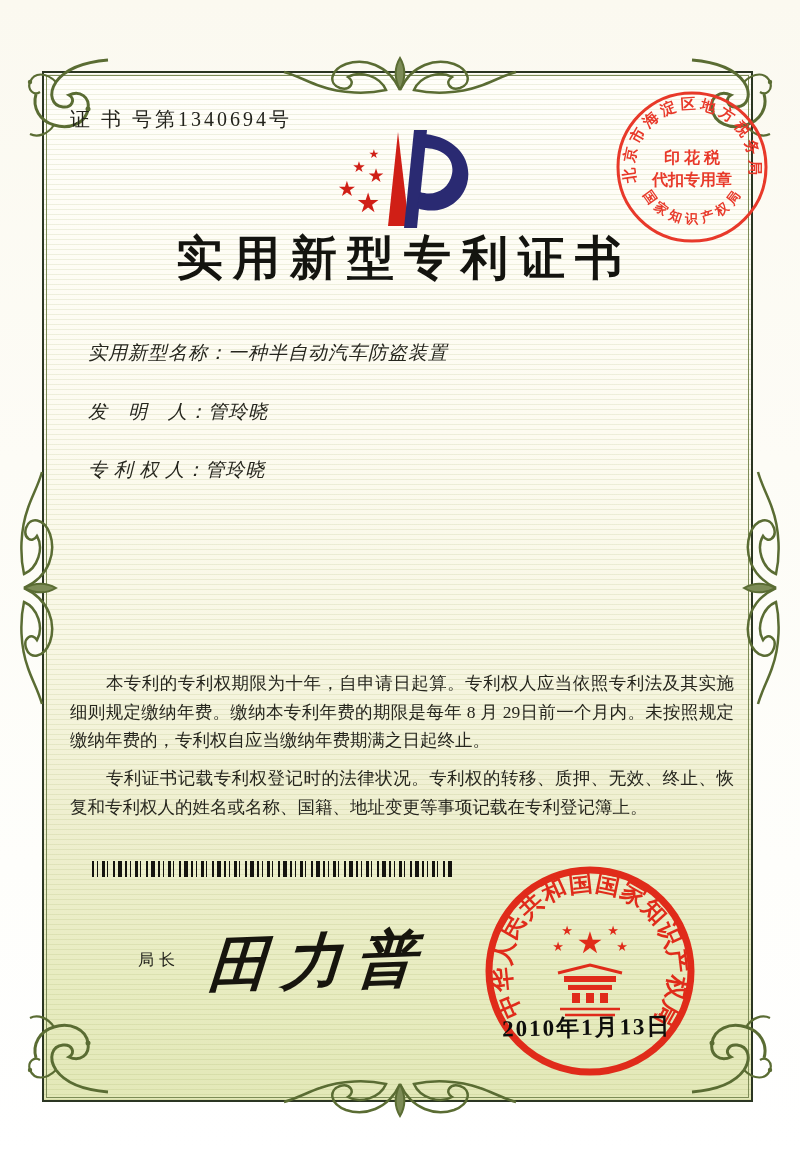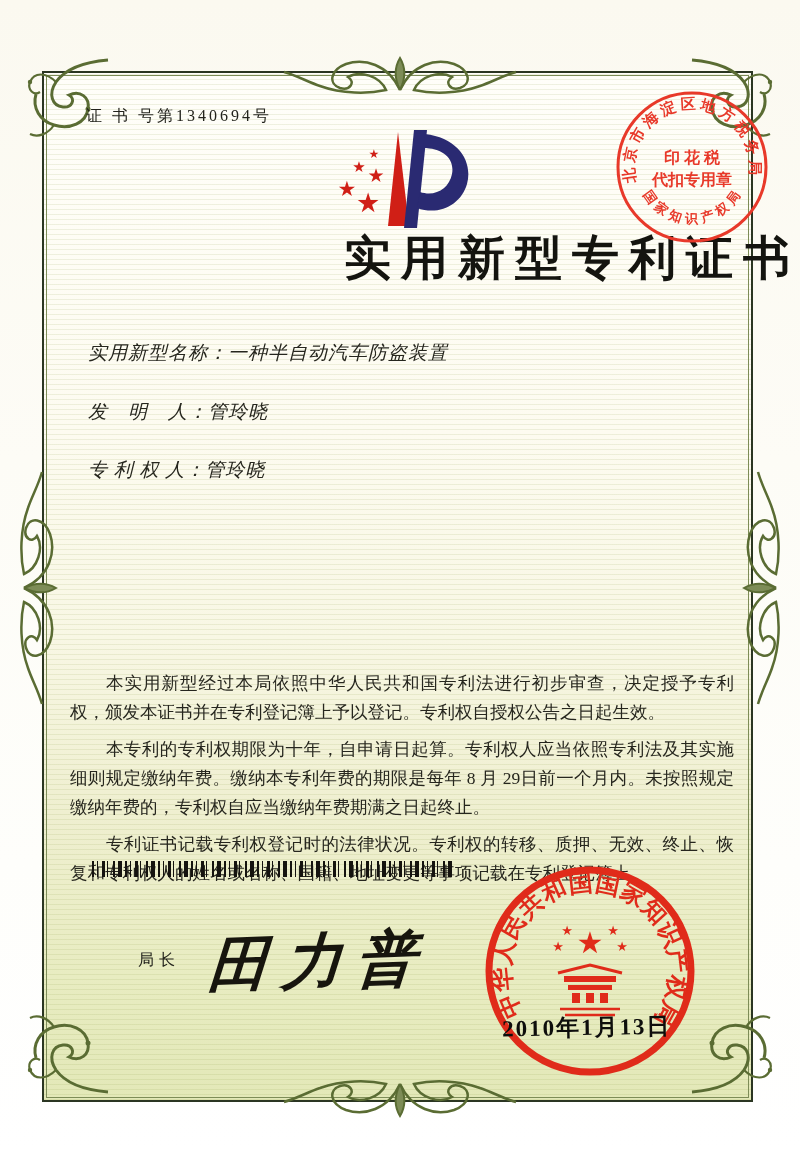--- a/index.html
+++ b/index.html
@@ -20,22 +20,22 @@
   .frame-inner{position:absolute;inset:2px;border:1px solid #7d8c57;}
   .ornament{position:absolute;pointer-events:none;}
   .ornament svg{display:block;}
   .o-tr{transform:scaleX(-1);}
   .o-bl{transform:scaleY(-1);}
   .o-br{transform:scale(-1,-1);}
   .o-bottom{transform:scaleY(-1);}
   .o-left{transform:rotate(90deg);}
   .o-right{transform:rotate(-90deg);}
   
-  .cert-no{position:absolute;left:86px;top:106px;font-size:16px;letter-spacing:3px;color:#23231c;}
-  .title{position:absolute;left:0;right:0;top:227px;text-align:right;font-size:47px;font-weight:700;letter-spacing:10px;color:#14140f;padding-left:8px;}
+  .cert-no{position:absolute;left:70px;top:106px;font-size:20px;letter-spacing:3px;color:#23231c;}
+  .title{position:absolute;left:0;right:0;top:227px;text-align:center;font-size:47px;font-weight:700;letter-spacing:10px;color:#14140f;padding-left:8px;}
   .fields{position:absolute;left:88px;top:341px;width:560px;}
   .field{margin:0 0 35px 0;font-size:19px;line-height:23.6px;letter-spacing:1px;color:#26261e;font-style:italic;}
   .body-text{position:absolute;left:70px;top:669px;width:664px;}
   .body-text p{margin:0 0 9px 0;text-indent:2.05em;text-align:justify;font-size:17.5px;line-height:1.64;color:#26261e;}
   .barcode{
     position:absolute;left:92px;top:861px;width:360px;height:16px;
     background:repeating-linear-gradient(90deg,
       #15130f 0 2px,transparent 2px 5px,
       #15130f 5px 6px,transparent 6px 10px,
       #15130f 10px 13px,transparent 13px 15px,
@@ -162,21 +162,20 @@
 
   <div class="title">实用新型专利证书</div>
 
   <div class="fields">
     <div class="field">实用新型名称：一种半自动汽车防盗装置</div>
     <div class="field">发　明　人：管玲晓</div>
     <div class="field">专 利 权 人：管玲晓</div>
   </div>
 
   <div class="body-text">
-    <p>本实用新型经过本局依照中华人民共和国专利法进行初步审查，决定授予专利权，颁发本证书并在专利登记簿上予以登记。专利权自授权公告之日起生效。</p>
     <p>本专利的专利权期限为十年，自申请日起算。专利权人应当依照专利法及其实施细则规定缴纳年费。缴纳本专利年费的期限是每年 8 月 29日前一个月内。未按照规定缴纳年费的，专利权自应当缴纳年费期满之日起终止。</p>
     <p>专利证书记载专利权登记时的法律状况。专利权的转移、质押、无效、终止、恢复和专利权人的姓名或名称、国籍、地址变更等事项记载在专利登记簿上。</p>
   </div>
 
   <div class="barcode"></div>
 
   <div class="sig-label">局长</div>
   <div class="sig-name">田力普</div>
 
   <svg class="seal" viewBox="0 0 220 220">

